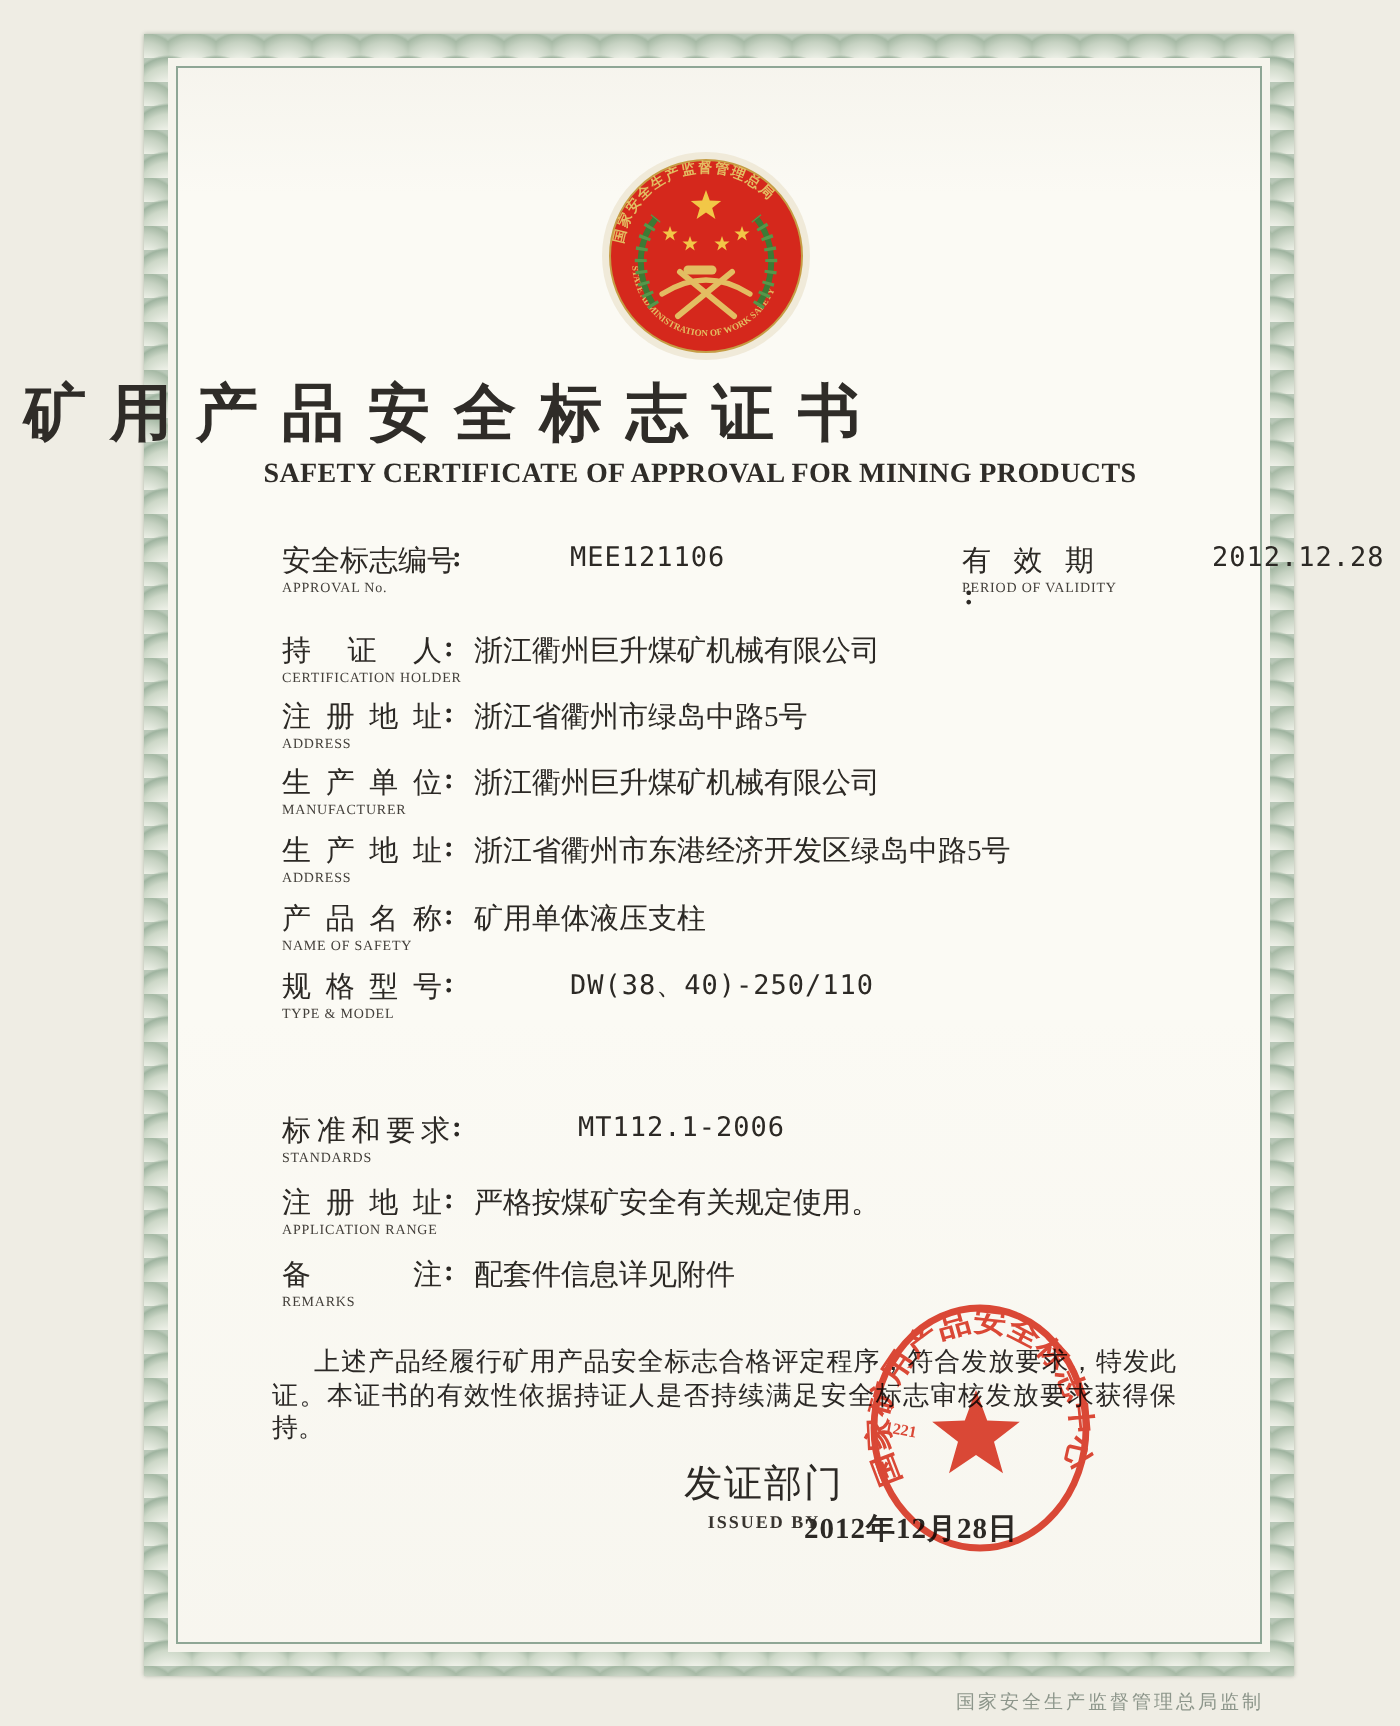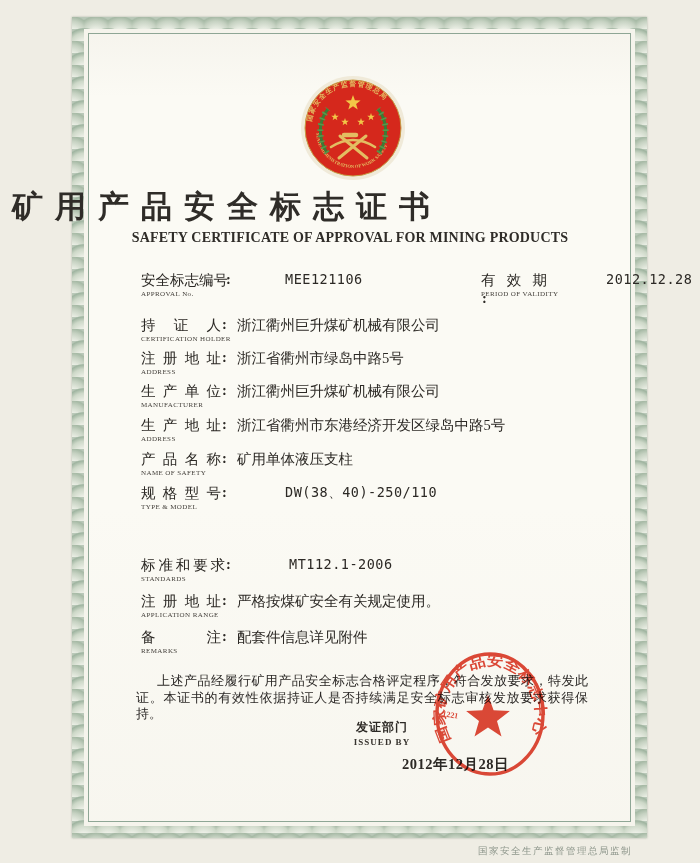--- a/index.html
+++ b/index.html
@@ -63,21 +63,21 @@
   }
   .validity{position:absolute;left:340px;top:0;}
   .validity .lbl{width:66px;}
   .validity .val{left:77px;}
   .declaration{
     position:absolute;left:136px;top:673px;width:452px;
     font-size:13px;line-height:16.5px;text-align:justify;
     text-indent:21px;color:#2b2826;
   }
   .issuer{position:absolute;left:327px;top:719px;width:110px;text-align:center;}
-  .issuer-cn{font-size:12px;letter-spacing:1px;font-weight:bold;}
+  .issuer-cn{font-size:19px;letter-spacing:1px;font-weight:normal;margin-top:10px;}
   .issuer-en{font-size:9px;letter-spacing:1px;font-weight:bold;color:#38342f;margin-top:1px;}
   .issue-date{
     position:absolute;left:402px;top:755px;
     font-size:14.5px;font-weight:bold;letter-spacing:.5px;white-space:nowrap;
   }
   .seal{position:absolute;left:424px;top:650px;mix-blend-mode:multiply;opacity:.92;}
   .emblem{position:absolute;left:300px;top:75px;}
   .footer-note{
     position:absolute;left:478px;top:845px;
     font-size:9.5px;letter-spacing:1.5px;color:#8d968b;white-space:nowrap;

